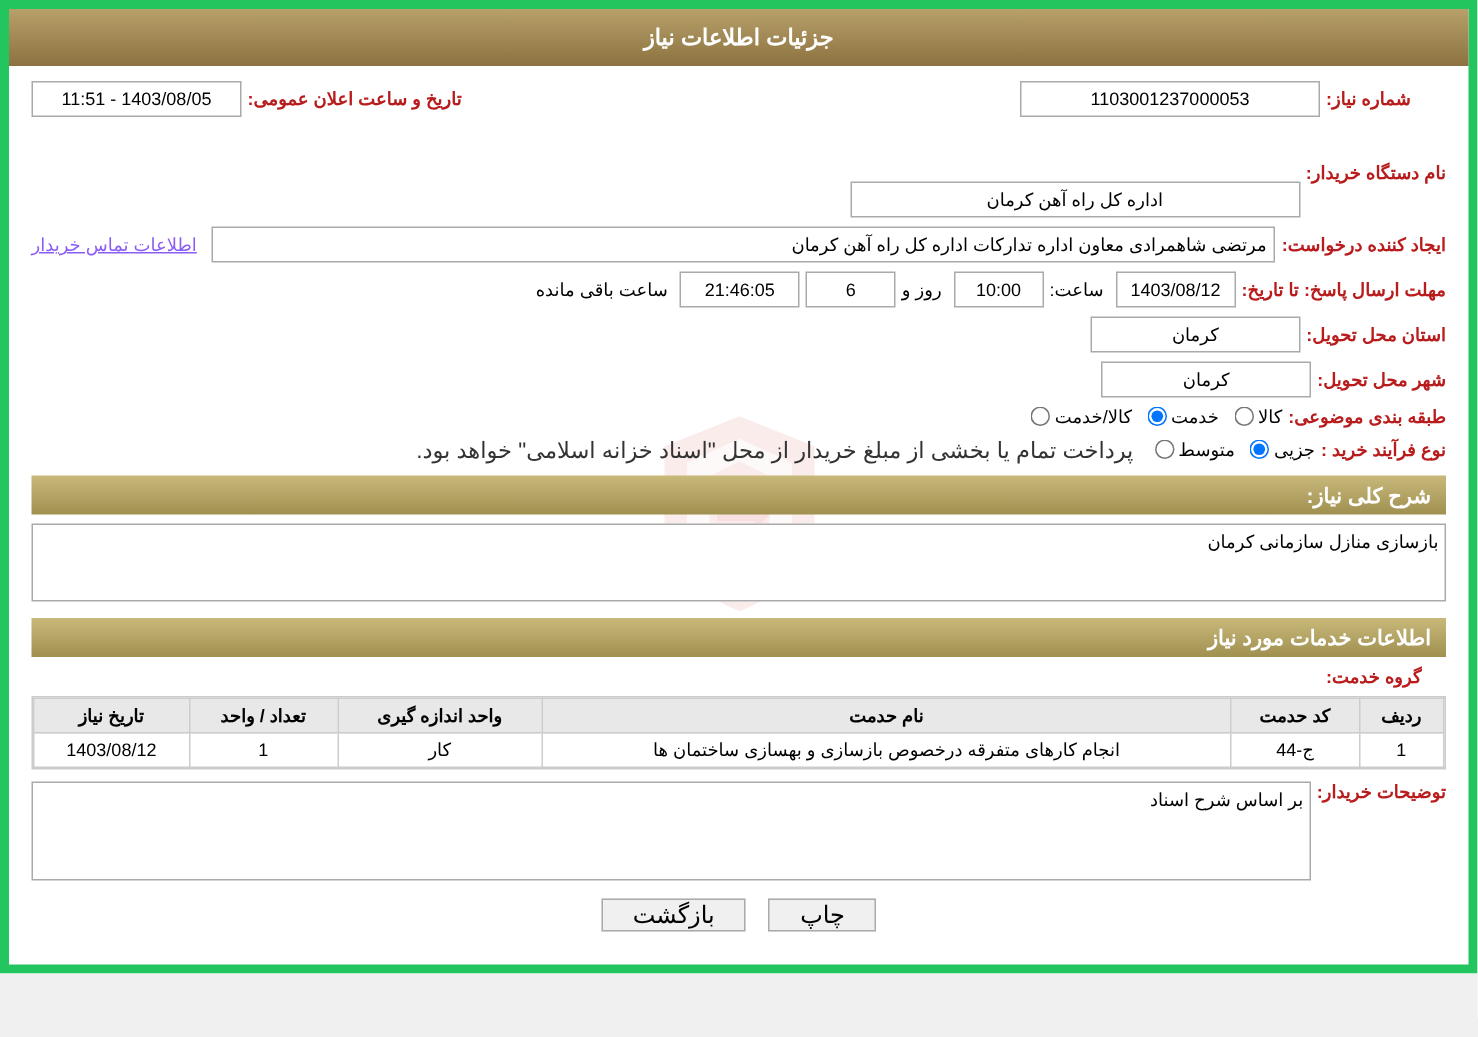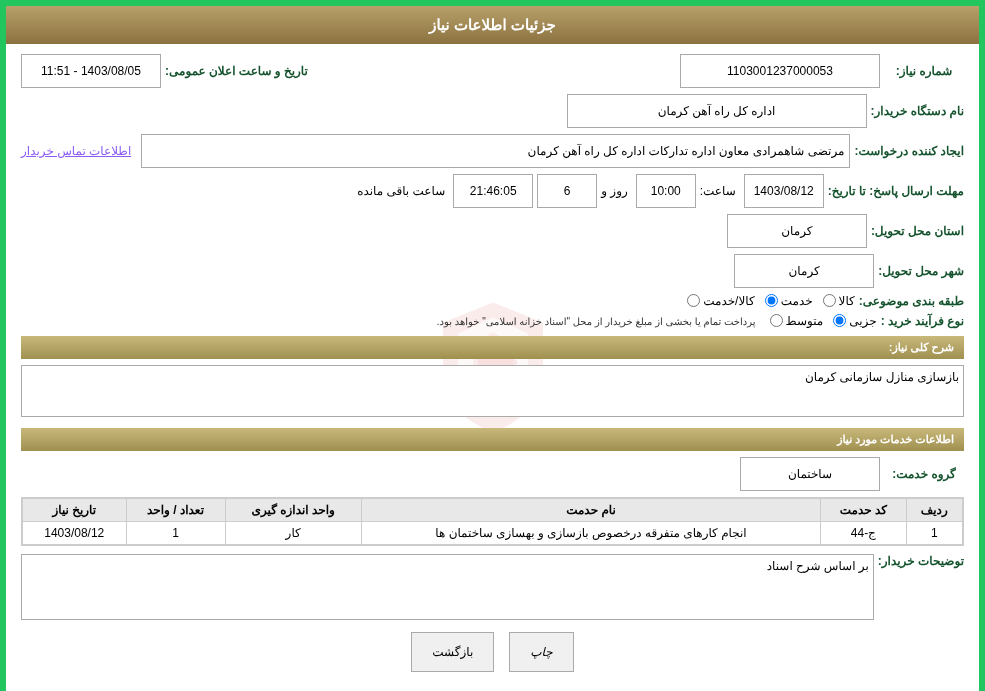--- a/index.html
+++ b/index.html
@@ -26,60 +26,60 @@
     .content {
       padding: 10px 15px;
     }
     .form-row {
       display: flex;
       align-items: center;
       margin-bottom: 6px;
       gap: 4px;
     }
     .label {
-      color: #14532d;
+      color: #b91c1c;
       white-space: nowrap;
       min-width: 80px;
-      text-align: center;
+      text-align: left;
       font-weight: bold;
     }
     .input-field {
       border: 1px solid #aaa;
       padding: 2px 5px;
       background: #fff;
-      height: 34px;
+      height: 24px;
       min-width: 60px;
     }
     .input-wide { width: 200px; }
     .input-medium { width: 140px; }
     .input-small { width: 80px; }
     .blue-link { color: #8b5cf6; text-decoration: underline; cursor: pointer; }
     .section-header {
       background: linear-gradient(to bottom, #c8b87a, #a09050);
       color: #fff;
       padding: 5px 10px;
-      font-size: 11px;
+      font-size: 14px;
       font-weight: bold;
       margin: 8px 0 6px 0;
       text-align: right;
     }
     .radio-group {
       display: flex;
       gap: 10px;
       align-items: center;
     }
     .radio-item {
       display: flex;
       align-items: flex-start;
       gap: 3px;
     }
     .radio-input { cursor: pointer; }
     .purchase-type-text {
       color: #333;
-      font-size: 10px;
+      font-size: 15px;
     }
     .table-container {
       border: 1px solid #ccc;
       margin: 6px 0;
     }
     table {
       width: 100%;
       border-collapse: collapse;
       font-size: 12px;
     }
@@ -104,28 +104,28 @@
       font-size: 12px;
       direction: rtl;
     }
     .buttons-row {
       display: flex;
       justify-content: center;
       gap: 15px;
       margin: 12px 0;
     }
     .btn {
-      padding: 12px 20px;
+      padding: 0 20px;
       border: 1px solid #aaa;
       cursor: pointer;
       font-family: Tahoma, Arial, sans-serif;
-      font-size: 12px;
+      font-size: 16px;
       background: #f0f0f0;
     }
-    .btn-print { background: #f0f0f0; font-style: italic; }
+    .btn-print { background: #f0f0f0; }
     .btn-back { background: #f0f0f0; }
     .watermark-container {
       position: relative;
     }
     .logo-overlay {
       position: absolute;
       left: 50%;
       top: 50%;
       transform: translate(-50%, -50%);
       opacity: 0.15;
@@ -167,21 +167,21 @@
       <div class="form-row">
         <span class="label">شماره نیاز:</span>
         <div class="input-field input-wide" style="display:flex;align-items:center;justify-content:center;">1103001237000053</div>
         <span style="flex:1;"></span>
         <span class="label">تاریخ و ساعت اعلان عمومی:</span>
         <div class="input-field input-medium" style="display:flex;align-items:center;justify-content:center;">1403/08/05 - 11:51</div>
       </div>
 
       <div class="form-row">
         <span class="label">نام دستگاه خریدار:</span>
-        <div class="input-field" style="width:300px;display:flex;align-items:center;justify-content:center;">اداره کل راه آهن کرمان</div>
+        <div class="input-field" style="width:300px;display:flex;align-items:center;justify-content:center;margin-top:37px;">اداره کل راه آهن کرمان</div>
       </div>
 
       <div class="form-row">
         <span class="label">ایجاد کننده درخواست:</span>
         <div class="input-field" style="flex:1;display:flex;align-items:center;">مرتضی  شاهمرادی  معاون اداره تدارکات  اداره کل راه آهن کرمان</div>
         <span class="blue-link" style="margin-right:6px;white-space:nowrap;">اطلاعات تماس خریدار</span>
       </div>
 
       <div class="form-row">
         <span class="label" style="min-width:130px;">مهلت ارسال پاسخ: تا تاریخ:</span>
@@ -244,21 +244,20 @@
       <div style="margin-bottom:8px;">
         <textarea class="textarea-field" rows="3" style="text-align: right;">بازسازی منازل سازمانی کرمان</textarea>
       </div>
 
       <div class="section-header">
         <span>اطلاعات خدمات مورد نیاز</span>
       </div>
 
       <div class="form-row">
         <span class="label">گروه خدمت:</span>
-        <div class="input-field input-medium" style="display:flex;align-items:center;justify-content:center;">ساختمان</div>
       </div>
 
       <div class="table-container">
         <table>
           <thead>
             <tr>
               <th>ردیف</th>
               <th>کد حدمت</th>
               <th>نام حدمت</th>
               <th>واحد اندازه گیری</th>

